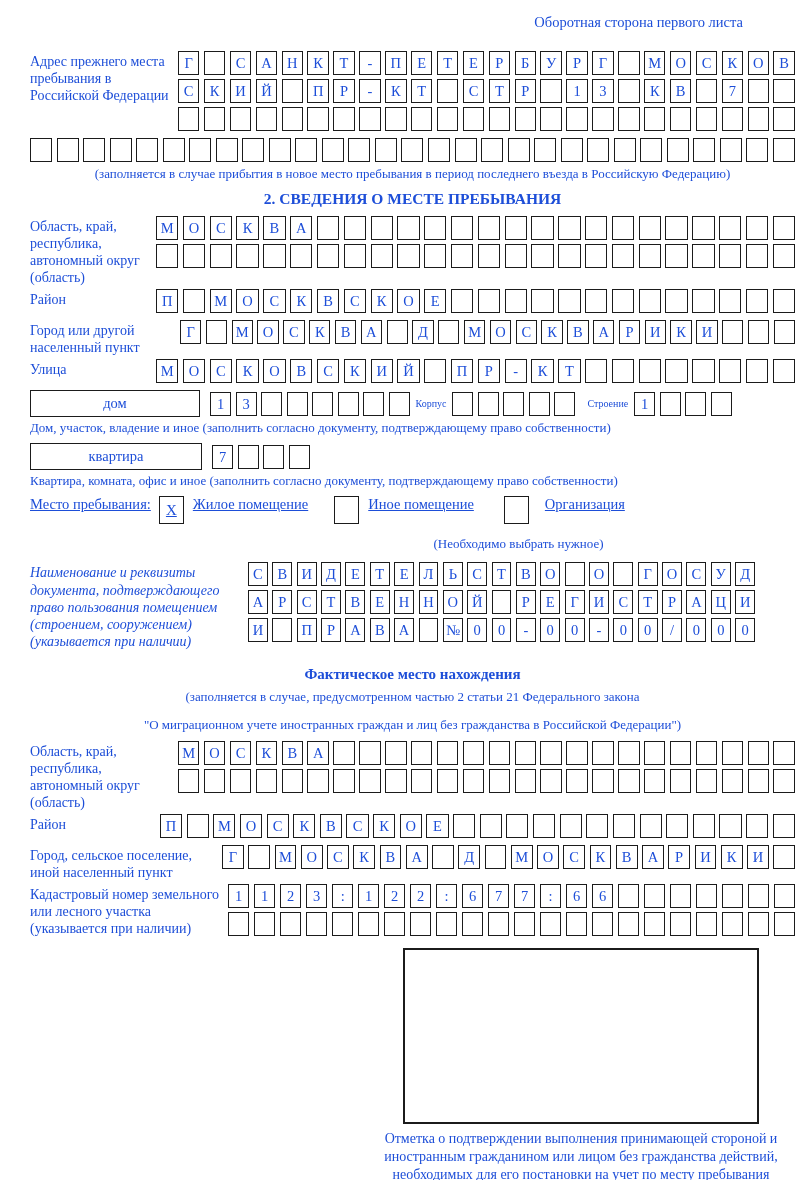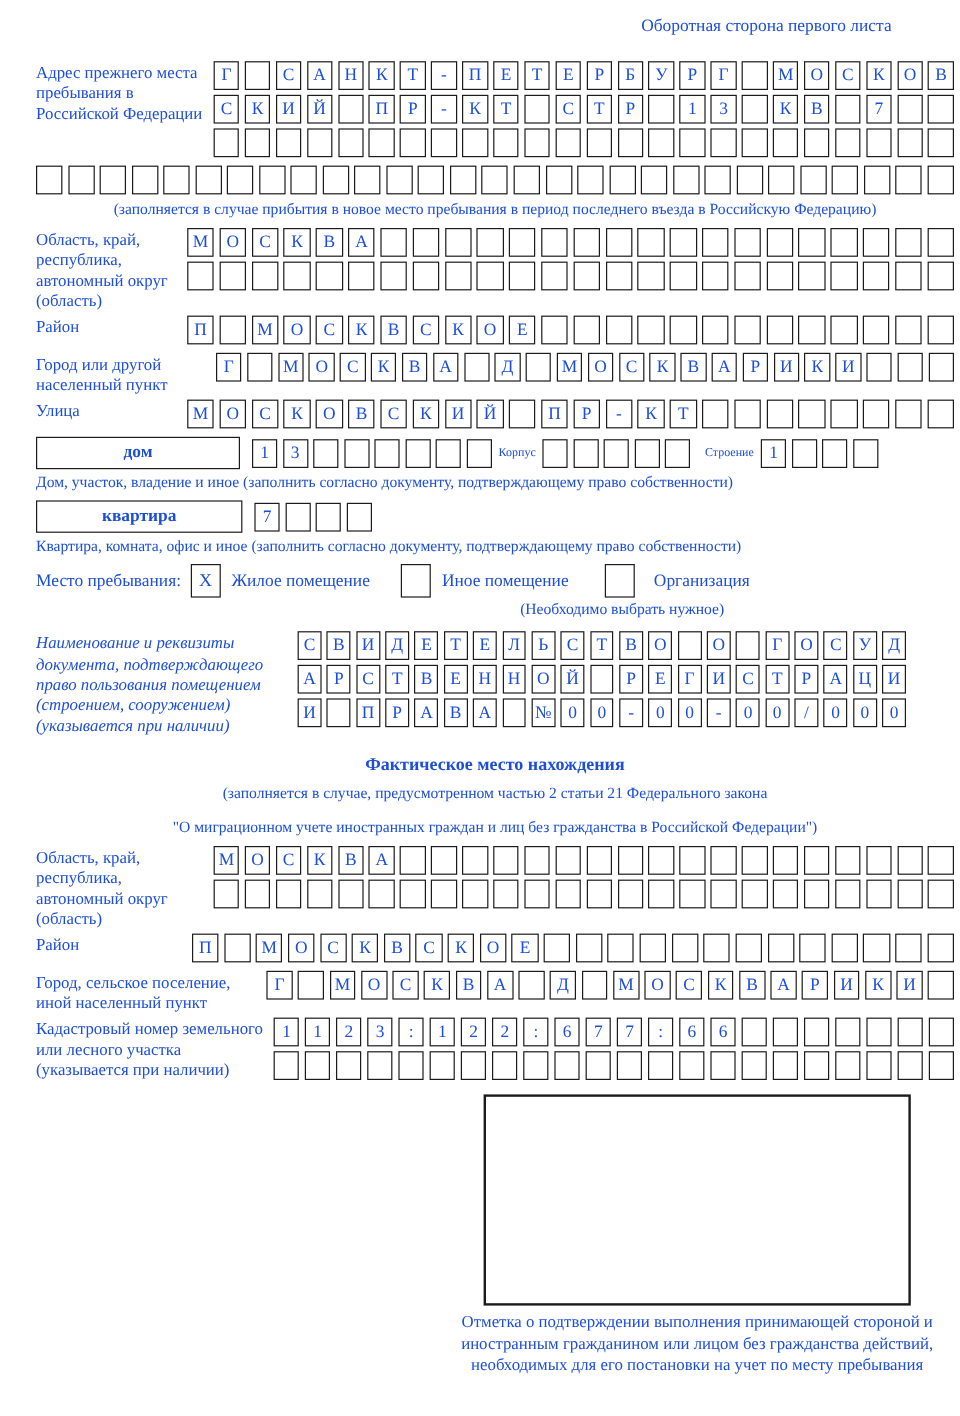--- a/index.html
+++ b/index.html
@@ -27,30 +27,30 @@
   .cells.fixed .cell{flex:0 0 21px;}
 
   .caption-c{font-size:13px;text-align:center;margin:0 0 8px;}
   .caption-l{font-size:13px;margin:1px 0 7px;}
   .sec-title{font-size:15.5px;font-weight:bold;text-align:center;margin:4px 0 8px;}
   .sub-title{font-size:15px;font-weight:bold;text-align:center;margin:16px 0 6px;}
 
   .inline-row{display:flex;align-items:center;margin-bottom:3px;}
   .namedbox{
     border:1.5px solid #1b1b1b;box-sizing:border-box;height:27px;
-    display:flex;align-items:center;justify-content:center;font-size:14.5px;background:#fff;font-weight:bold;
+    display:flex;align-items:center;justify-content:center;font-size:14.5px;background:#fff;
   }
   .smalllabel{font-size:10px;padding:0 6px;}
 
   .chk{
     width:25px;height:28px;border:1.6px solid #1b1b1b;box-sizing:border-box;
     display:flex;align-items:center;justify-content:center;font-size:15px;background:#fff;
     flex:0 0 auto;
   }
-  .chk-row{display:flex;align-items:center;margin:6px 0 2px;font-size:14.5px;}
+  .chk-row{display:flex;margin:6px 0 12px;font-size:14.5px;text-decoration:underline;}
   .chk-note{font-size:13px;margin:0 0 10px 212px;text-align:center;}
 
   .stamp-wrap{margin-left:332px;width:438px;display:flex;flex-direction:column;align-items:center;margin-top:8px;justify-content:space-between;}
   .stamp-box{width:356px;height:176px;border:2px solid #1b1b1b;box-sizing:border-box;background:#fff;}
   .stamp-caption{font-size:14px;line-height:1.28;text-align:center;margin-top:6px;width:438px;}
   .doc-cells{margin-right:40px;}
 </style>
 </head>
 <body>
 
@@ -167,20 +167,21 @@
       <span class="cell"></span>
       <span class="cell"></span>
       <span class="cell"></span>
       <span class="cell"></span>
       <span class="cell"></span>
       <span class="cell"></span>
       <span class="cell"></span>
     </div>
   <div class="caption-c">(заполняется в случае прибытия в новое место пребывания в период последнего въезда в Российскую Федерацию)</div>
 
+  <div class="sec-title">2. СВЕДЕНИЯ О МЕСТЕ ПРЕБЫВАНИЯ</div>
 
   <div class="field">
     <div class="flabel lw-b">Область, край, республика, автономный округ (область)</div>
     <div class="gridcol">
       <div class="cells">
           <span class="cell">М</span>
           <span class="cell">О</span>
           <span class="cell">С</span>
           <span class="cell">К</span>
           <span class="cell">В</span>

